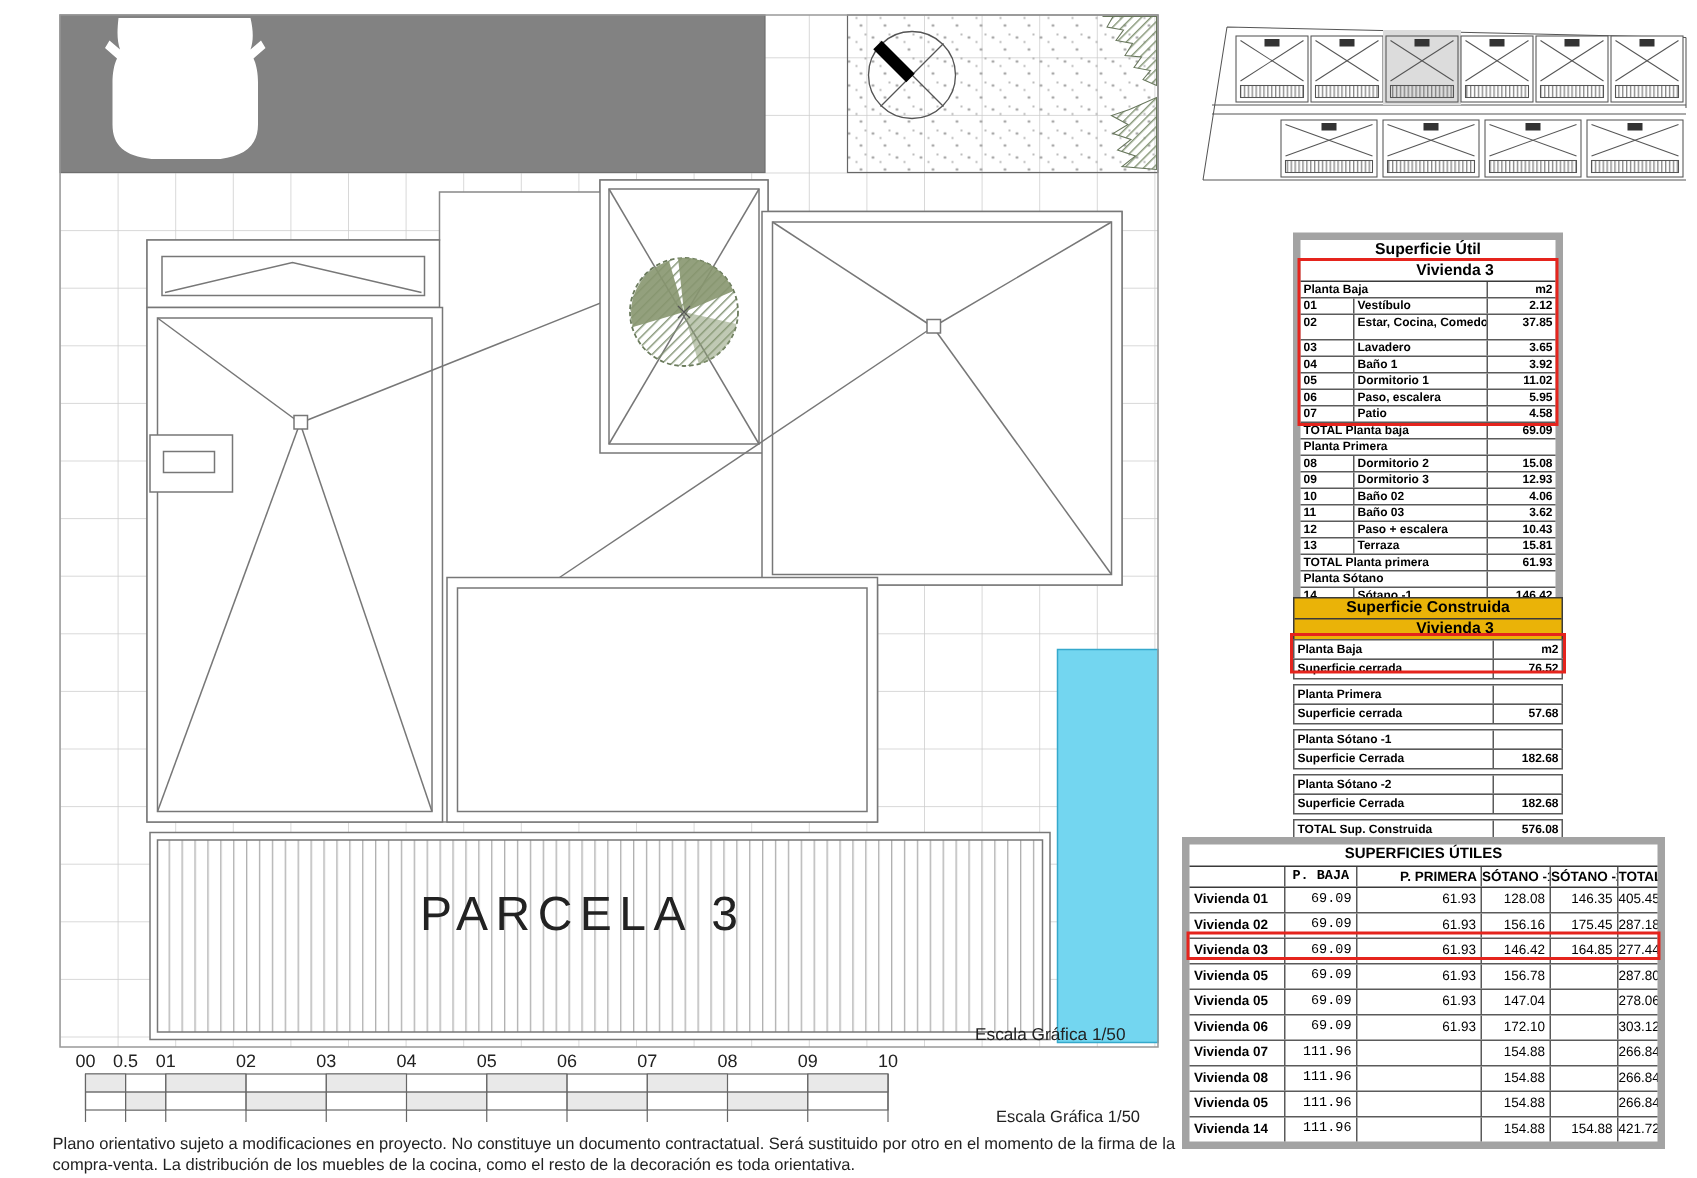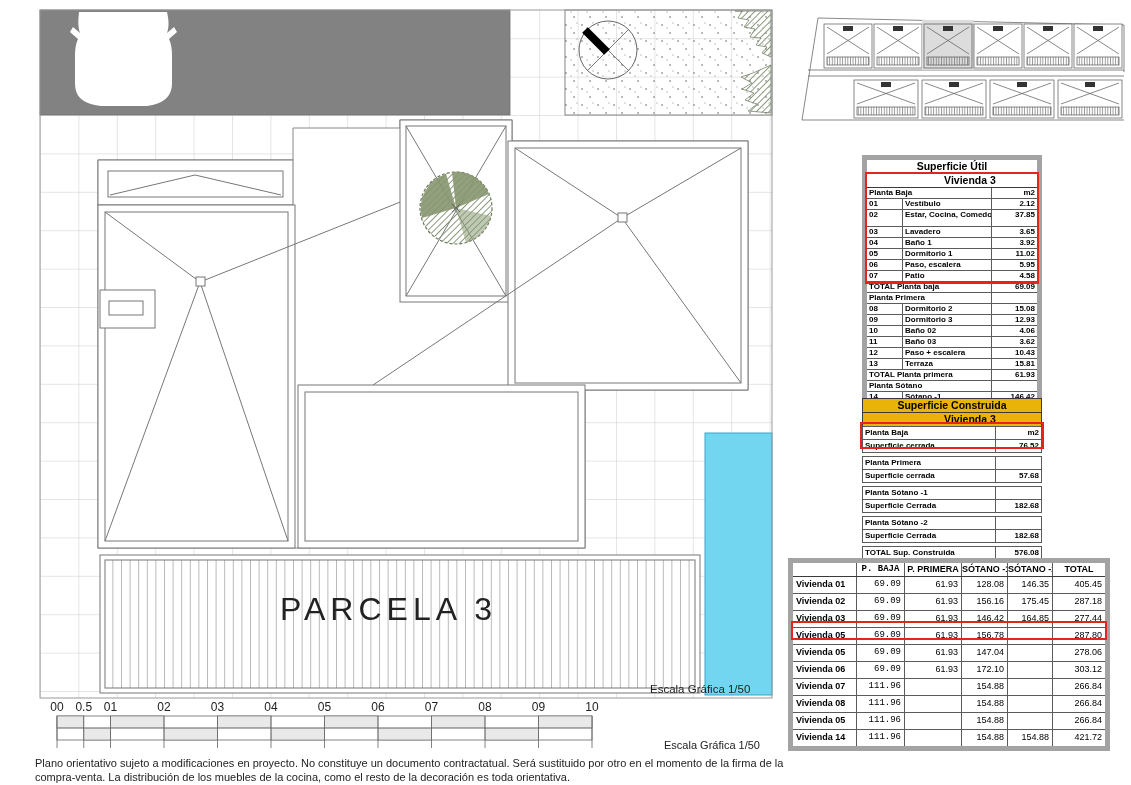--- a/index.html
+++ b/index.html
@@ -33,21 +33,21 @@
   #t-sup{left:788px;top:558px;width:322px;font-size:9px;font-weight:normal;}
   #t-sup .t-title{font-size:10px;height:14px;line-height:14px;font-weight:bold;}
   .t3hdr{display:flex;height:13px;line-height:13px;font-weight:bold;border-bottom:1px solid #3a3a3a;}
   .t3hdr span{text-align:center;border-right:1px solid #5a5a5a;box-sizing:border-box;overflow:hidden;white-space:nowrap;}
   .t3hdr span:last-child{border-right:none;}
   .t3row{display:flex;height:16px;line-height:15px;border-bottom:1px solid #5a5a5a;}
   .t3row:last-child{border-bottom:none;}
   .t3row span{border-right:1px solid #5a5a5a;box-sizing:border-box;text-align:right;padding-right:3px;overflow:hidden;white-space:nowrap;}
   .t3row span:last-child{border-right:none;}
   .t3row span:first-child{text-align:left;padding-left:3px;font-weight:bold;}
-  .w0{width:64px;} .w1{width:48px;font-family:Liberation Mono, monospace;} .w2{width:57px;} .w3{width:46px;} .w4{width:45px;} .w5{width:62px;flex:1;}
+  .w0{width:64px;} .w1{width:48px;font-family:Liberation Mono, monospace;} .w2{width:57px;margin-left:26px;} .w3{width:46px;} .w4{width:45px;} .w5{width:62px;flex:1;}
 
   .redbox{position:absolute;border:2px solid #e5241d;pointer-events:none;box-sizing:border-box;}
   #red1{left:-2px;right:-2px;top:12px;height:112px;}
   #red2{left:-2px;right:-2px;top:24px;height:27px;}
   #red3{left:-2px;right:-2px;top:57px;height:19px;}
 
   #disclaimer{position:absolute;left:35px;top:757px;width:752px;font-size:11px;line-height:1.25;color:#222;}
   #scale-label-2{position:absolute;left:664px;top:739px;font-size:11px;color:#222;}
 </style>
 </head>
@@ -398,20 +398,21 @@
         </div>
         <div class="t2row gap">
           <span class="lab">TOTAL Sup. Construida</span>
           <span class="val">576.08</span>
         </div>
       </div>
     <div class="redbox" id="red2"></div>
   </div>
 
   <div class="tbl" id="t-sup" style="position:absolute;">
+    <div class="t-title">SUPERFICIES ÚTILES</div>
     <div class="t3hdr" id="t3hdr">
         <span class="w0"></span>
         <span class="w1">P. BAJA</span>
         <span class="w2">P. PRIMERA</span>
         <span class="w3">SÓTANO -1</span>
         <span class="w4">SÓTANO -2</span>
         <span class="w5">TOTAL</span>
       </div>
     <div id="t3body">
         <div class="t3row">

